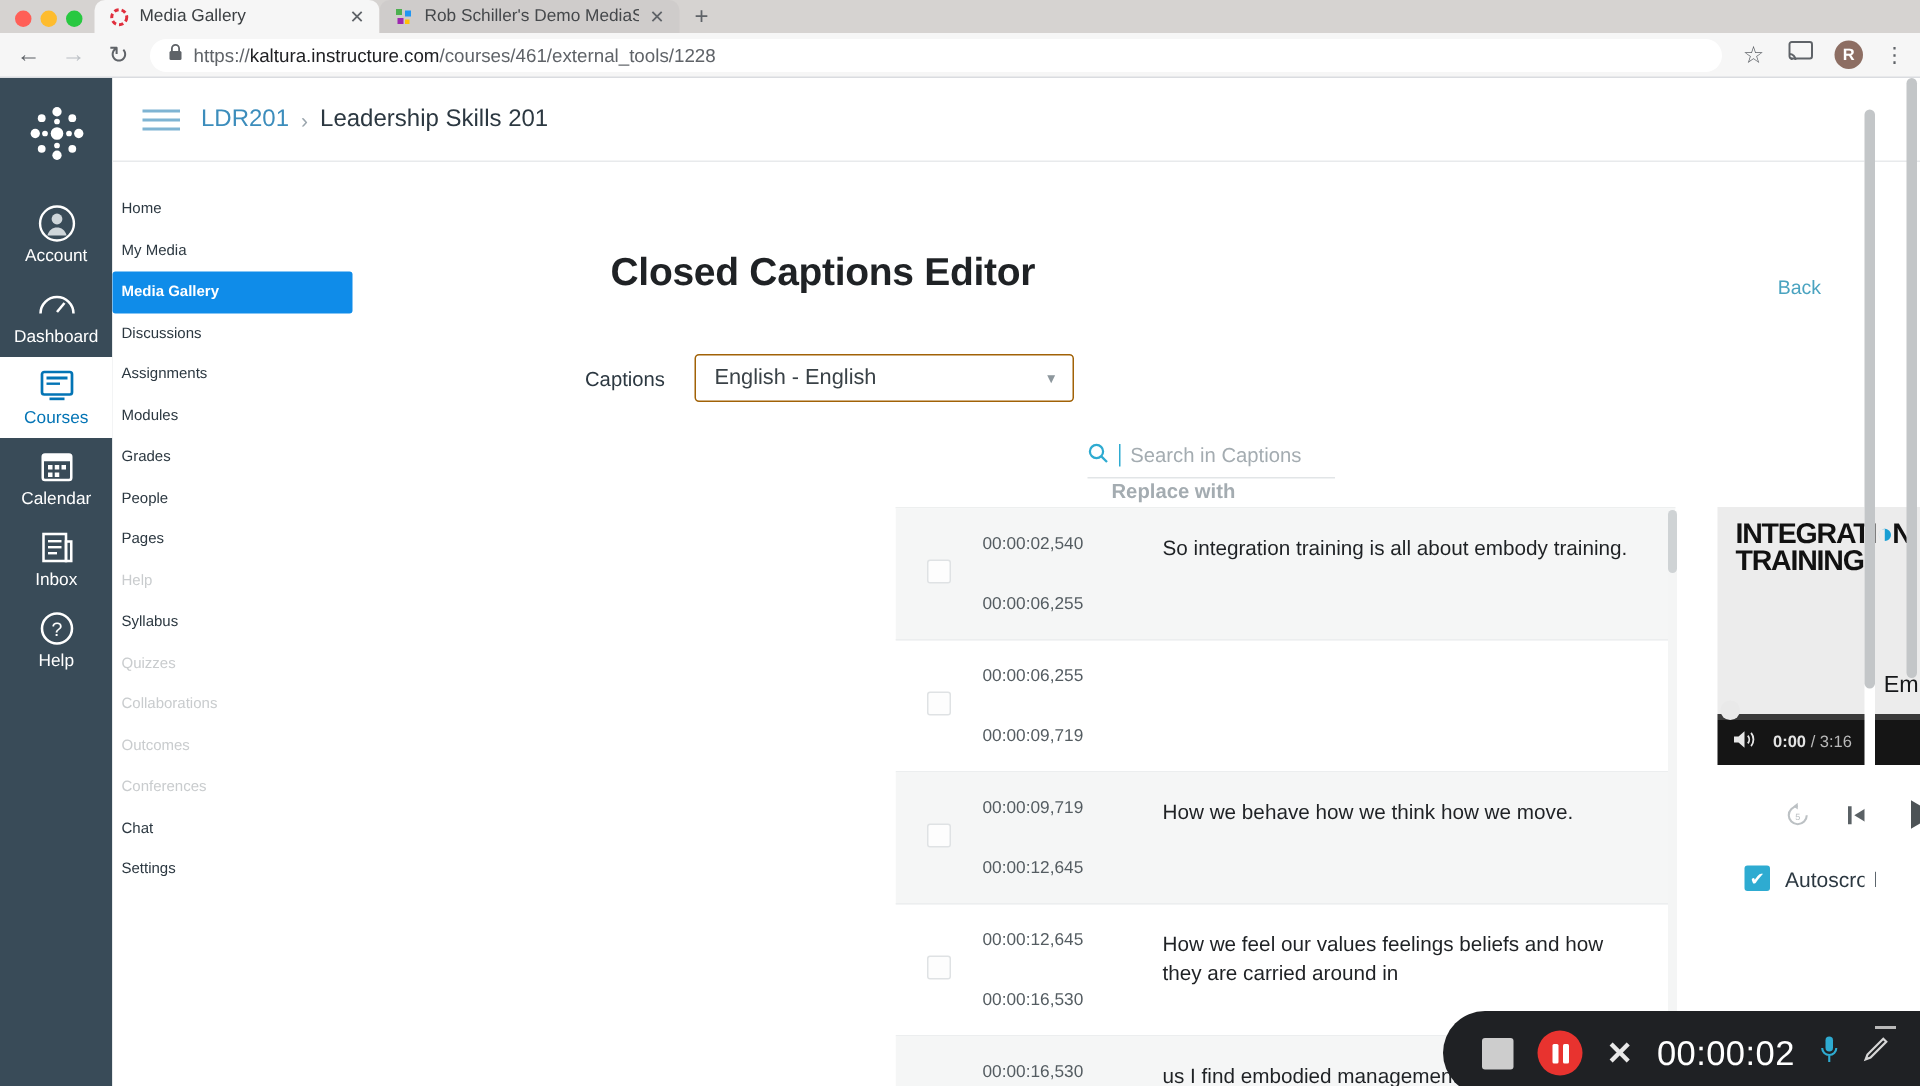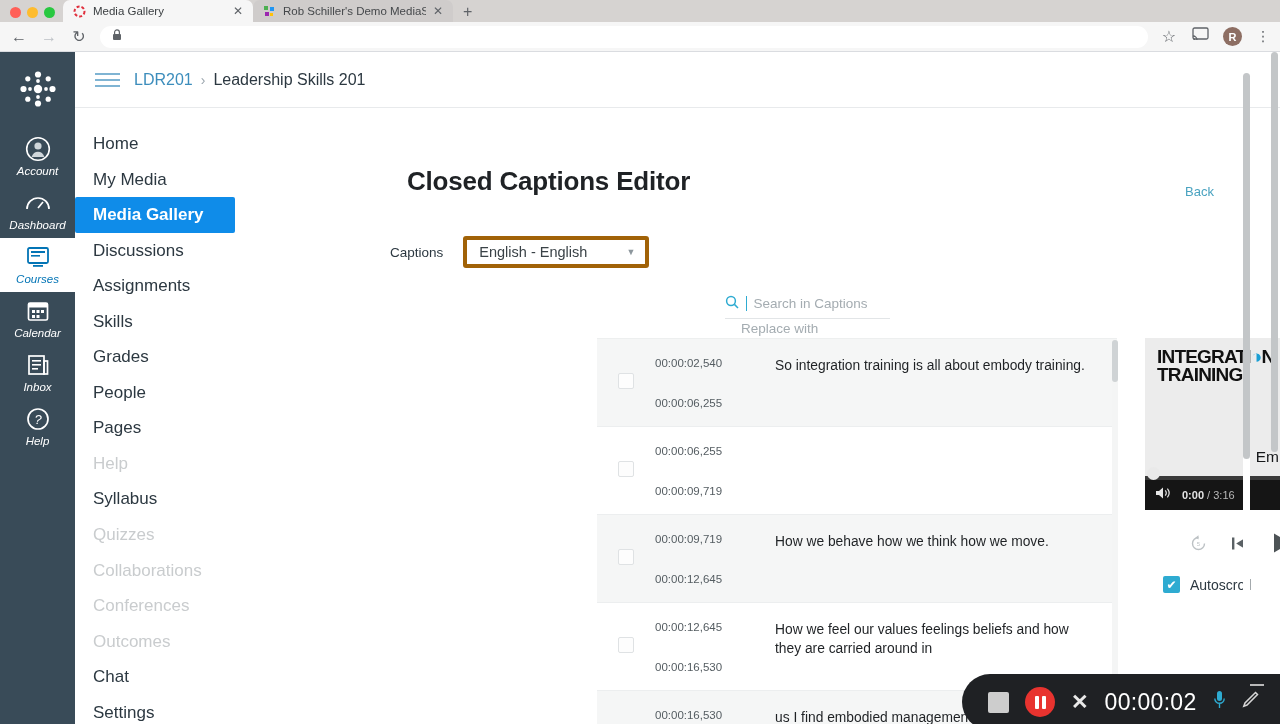--- a/index.html
+++ b/index.html
@@ -55,21 +55,21 @@
     font-weight: bold;
   }
   .kebab { font-size: 14px; color:#5f6368; letter-spacing:0; line-height: 0.7; }
 
   
   .page { position:absolute; top:52px; left:0; width:1280px; height:672px; background:#fff; display:flex; }
 
   
   .globalnav {
     width: 75px; background:#394B58; color:#fff; flex:0 0 75px;
-    display:flex; flex-direction:column; align-items:center; padding-top: 14px; font-style: italic;
+    display:flex; flex-direction:column; align-items:center; padding-top: 14px;
   }
   .gn-logo { width: 46px; height:46px; margin-bottom: 18px; }
   .gn-item {
     width: 75px; padding: 6px 0 7px; display:flex; flex-direction:column;
     align-items:center; gap: 3px; font-size: 11.5px; color:#fff;
   }
   .gn-item.active { background:#fff; color:#0374B5; }
   .gn-item .gn-ico { height: 26px; display:flex; align-items:center; }
 
   
@@ -83,61 +83,61 @@
   .crumbs { font-size: 16px; color:#2c3841; display:flex; align-items:center; gap:8px; }
   .crumbs .c-link { color:#3c8dbc; }
   .crumbs .c-sep { color:#9aa5ad; font-size: 14px; }
 
   .belowcrumb { flex:1; display:flex; min-height:0; }
 
   .coursenav {
     width: 180px; flex:0 0 180px; padding-top: 18px; background:#fff;
   }
   .cn-item {
-    display:block; padding: 8px 18px; font-size: 17px; color:#2c3841;
+    display:block; padding: 8px 6px; font-size: 10px; color:#2c3841;
     line-height: 1.15;
   }
   .cn-item.dim { color:#c9ccce; }
   .cn-item.active { background:#0f8ce9; color:#fff; font-weight: 600; margin: 0 20px 0 0; border-radius: 2px; }
 
   .maincol { flex:1; position:relative; overflow:hidden; }
 
   .cc-title {
     font-size: 26px; font-weight: bold; color:#1f2225; text-align:left;
     position:absolute; left: 152px; top: 58px; letter-spacing: -0.2px;
   }
   .back-link {
     position:absolute; right: 66px; top: 76px; font-size: 13px; color:#4aa3c0;
   }
 
   .captions-row {
     position:absolute; left: 135px; top: 128px; display:flex; align-items:center; gap: 20px;
   }
   .captions-label { font-size: 13.5px; color:#2c3841; }
   .select-box {
-    width: 186px; height: 32px; border: 4px solid #a16207; border-radius: 3px;
+    width: 253px; height: 32px; border: 1px solid #a16207; border-radius: 3px;
     display:flex; align-items:center; justify-content:space-between;
     padding: 0 10px 0 12px; font-size: 14.5px; color:#3a4247; background:#fff;
   }
   .caret { color:#8d979d; font-size: 9px; }
 
   .toolbar {
     position:absolute; left: 152px; top: 187px; display:flex; align-items:center; gap: 0;
     width: 800px;
     flex-direction: column;
   }
   .tb-search {
     display:flex; align-items:center; gap: 7px; width: 165px;
     border-bottom: 1px solid #e2e5e7; padding-bottom: 6px;
   }
   .srch-ico { color:#2eabd1; font-size: 14px; }
   .srch-caret { width:1px; height: 15px; background:#2eabd1; }
   .ph { font-size: 13.5px; color:#a4acb1; }
   .tb-replace {
-    width: 160px; margin-left: 28px; border-bottom: 1px solid #22c55e; padding-bottom: 6px;
+    width: 160px; margin-left: 28px; border-bottom: 1px solid #22c55e; padding-bottom: 6px; font-weight: bold;
   }
   .btn-flat {
     height: 30px; border-radius: 4px; border: none; color:#6d28d9;
     font-size: 13.5px; display:flex; align-items:center; justify-content:center;text-decoration:underline;
   }
   .btn-replace { width: 94px; margin-left: 32px; background:#a6dbec; }
   .tb-speaker-label { font-size: 13.5px; color:#0c4a6e; margin-left: 18px; font-weight:600; }
   .tb-speaker-input {
     width: 141px; height: 30px; border:1px solid #cfd4d7; border-radius:2px;
     margin-left: 11px; background:#fff;
@@ -278,20 +278,23 @@
     <span class="navbtn">←</span>
     <span class="navbtn dim">→</span>
     <span class="navbtn">↻</span>
 
     <div class="omnibox">
       <span>
         <svg width="10" height="12" viewBox="0 0 10 12">
             <rect x="1" y="5" width="8" height="6" rx="1" fill="#5f6368"></rect>
             <path d="M2.6 5V3.3a2.4 2.4 0 014.8 0V5" fill="none" stroke="#5f6368" stroke-width="1.2"></path>
           </svg>
+      </span>
+      <span>
+        <span class="url-rest">https://</span><span class="url-strong">kaltura.instructure.com</span><span class="url-rest">/courses/461/external_tools/1228</span>
       </span>
     </div>
 
     <div class="tb-icons">
       <span class="navbtn">☆</span>
       <span>
         <svg width="17" height="15" viewBox="0 0 17 15">
             <rect x="1" y="1" width="15" height="11" rx="1.5" fill="none" stroke="#5f6368" stroke-width="1.3"></rect>
             <path d="M1 9a4 4 0 014 4M1 11.5a1.5 1.5 0 011.5 1.5" fill="none" stroke="#5f6368" stroke-width="1.3"></path>
           </svg>
@@ -416,30 +419,30 @@
       </div>
 
       <div class="belowcrumb">
 
         <div class="coursenav">
           <div class="cn-item">Home</div>
           <div class="cn-item">My Media</div>
           <div class="cn-item active">Media Gallery</div>
           <div class="cn-item">Discussions</div>
           <div class="cn-item">Assignments</div>
-          <div class="cn-item">Skills</div>
+          <div class="cn-item">Modules</div>
           <div class="cn-item">Grades</div>
           <div class="cn-item">People</div>
           <div class="cn-item">Pages</div>
           <div class="cn-item dim">Help</div>
           <div class="cn-item">Syllabus</div>
           <div class="cn-item dim">Quizzes</div>
           <div class="cn-item dim">Collaborations</div>
+          <div class="cn-item dim">Outcomes</div>
           <div class="cn-item dim">Conferences</div>
-          <div class="cn-item dim">Outcomes</div>
           <div class="cn-item">Chat</div>
           <div class="cn-item">Settings</div>
         </div>
 
         <div class="maincol">
 
           <div class="cc-title">Closed Captions Editor</div>
           <div class="back-link">Back</div>
 
           <div class="captions-row">

